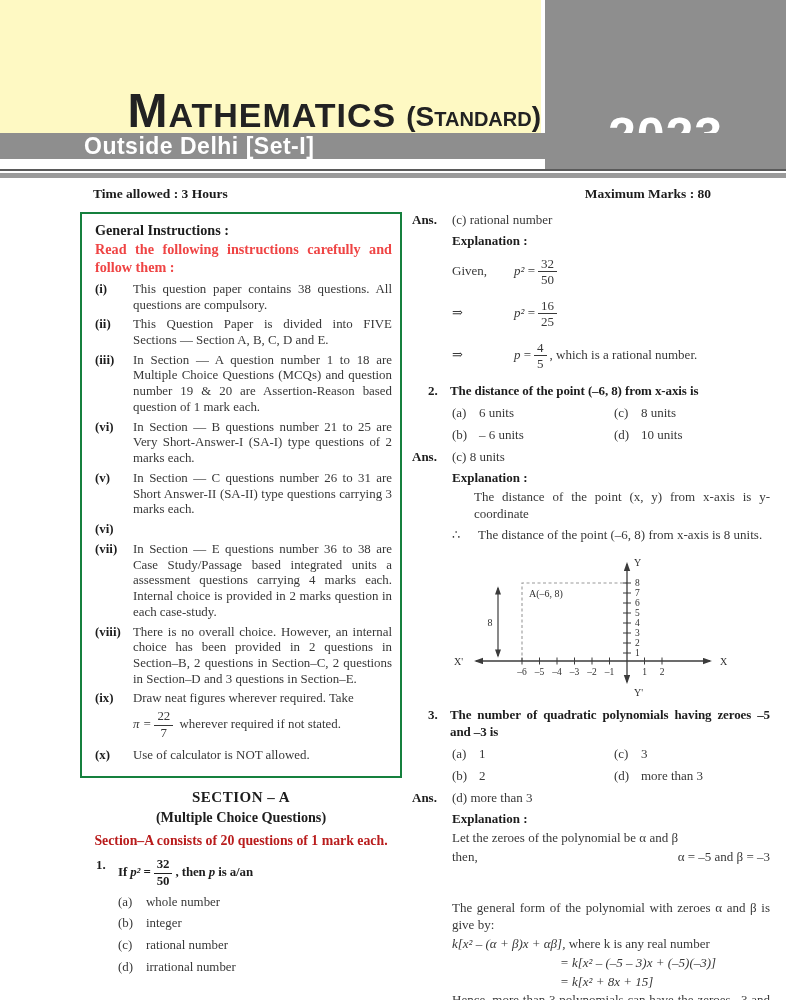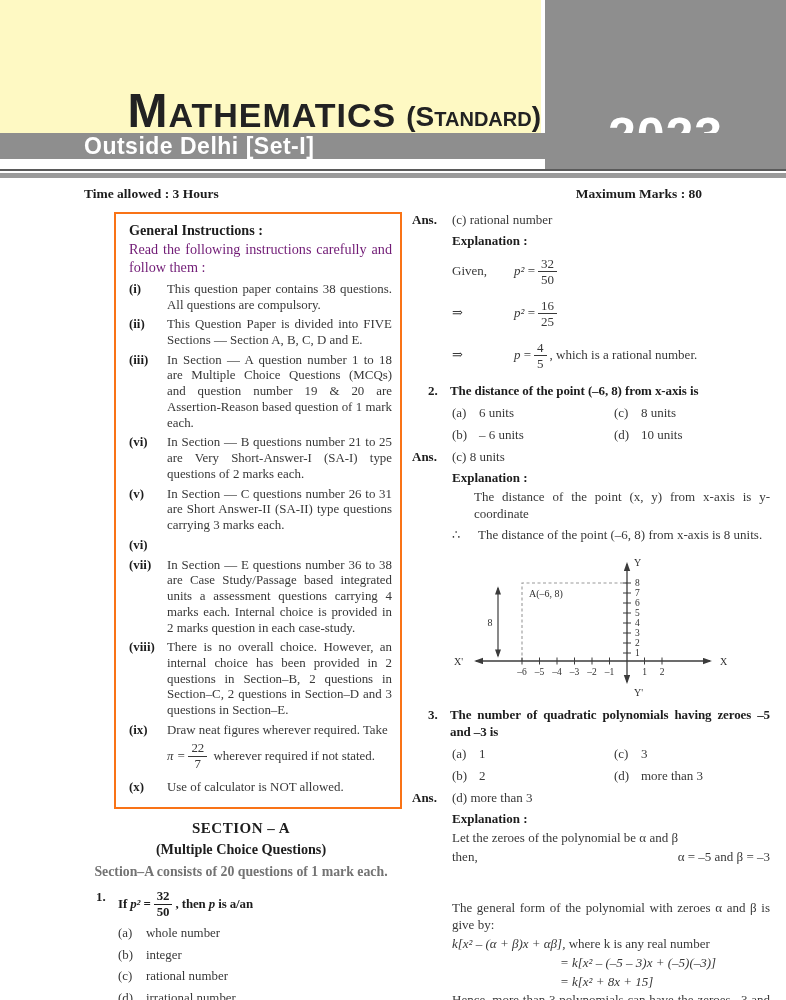--- a/index.html
+++ b/index.html
@@ -15,44 +15,44 @@
   .main-title{font-family:"Liberation Sans","DejaVu Sans",sans-serif;font-weight:700;font-size:48px;
               font-variant:small-caps;color:#222;line-height:.92;letter-spacing:1px;}
   .title-suffix{font-family:"Liberation Sans","DejaVu Sans",sans-serif;font-weight:700;font-size:28px;
               font-variant:small-caps;color:#222;margin-left:10px;line-height:1.1;}
   .banner{position:absolute;left:0;top:133px;width:786px;height:26px;background:#8e8e8e;
           display:flex;align-items:center;padding-left:84px;box-sizing:border-box;}
   .banner-text{font-family:"Liberation Sans","DejaVu Sans",sans-serif;font-weight:700;font-size:23px;
                color:#fff;letter-spacing:.5px;}
   .rule-dark{position:absolute;left:0;top:169px;width:786px;height:2px;background:#5a5a5a;}
   .rule-gray{position:absolute;left:0;top:173px;width:786px;height:5px;background:#9a9a9a;}
-  .meta-row{position:absolute;left:84px;top:186px;width:618px;display:flex;justify-content:space-between;
+  .meta-row{position:absolute;left:93px;top:186px;width:618px;display:flex;justify-content:space-between;
             font-size:13.5px;font-weight:600;color:#1c1c1c;}
   
   .columns{position:absolute;left:80px;top:212px;right:16px;bottom:0;display:flex;gap:10px;overflow:hidden;}
   .col-left{flex:0 0 322px;font-size:12.9px;line-height:1.22;color:#383838;}
   .col-right{flex:1;font-size:13px;line-height:1.3;color:#383838;}
   
-  .gi-box{border:2px solid #f97316;padding:6px 8px 8px 9px;box-sizing:border-box;margin-left:34px;}
+  .gi-box{border:2px solid #15803d;padding:6px 8px 8px 9px;box-sizing:border-box;}
   .gi-heading{font-weight:700;font-size:14.2px;color:#1d1d1d;margin:2px 0 2px 4px;}
-  .gi-sub{font-weight:400;font-size:14.2px;color:#701a75;margin:0 0 5px 4px;line-height:1.25;text-align:justify;}
+  .gi-sub{font-weight:700;font-size:14.2px;color:#ef4444;margin:0 0 5px 4px;line-height:1.25;text-align:justify;}
   .gi-item{display:flex;margin:0 0 4px 4px;}
   .gi-label{flex:0 0 38px;font-weight:700;color:#1d1d1d;}
   .gi-text{flex:1;text-align:justify;}
   .pi-row{display:block;margin:3px 0 1px;}
   
   .frac{display:inline-flex;flex-direction:column;align-items:center;vertical-align:middle;
         line-height:1.05;margin:0 3px;text-align:center;}
   .fnum{padding:0 3px 1px;border-bottom:1.2px solid currentColor;}
   .fden{padding-top:1px;}
   .it{font-style:italic;}
   
   .sec-title{text-align:center;font-weight:700;font-size:15px;color:#1d1d1d;margin-top:10px;letter-spacing:.5px;}
   .sec-sub{text-align:center;font-weight:700;font-size:14.2px;color:#1d1d1d;margin-top:3px;}
-  .sec-note{text-align:center;font-weight:700;font-size:13.8px;color:#737373;margin-top:6px;}
+  .sec-note{text-align:center;font-weight:700;font-size:13.8px;color:#b91c1c;margin-top:6px;}
   
   .q{display:flex;margin-top:9px;font-weight:700;color:#1d1d1d;}
   .q-n{flex:0 0 22px;margin-left:16px;}
   .q-body{flex:1;text-align:justify;letter-spacing:-.1px;}
   .opt{display:flex;margin:6px 0 0 38px;}
   .opt-label{flex:0 0 28px;}
   .opts{display:grid;grid-template-columns:162px 1fr;row-gap:5px;margin:5px 0 0 40px;}
   .opt-cell{display:flex;}
   .opt-cell .opt-label{flex:0 0 27px;}
   

